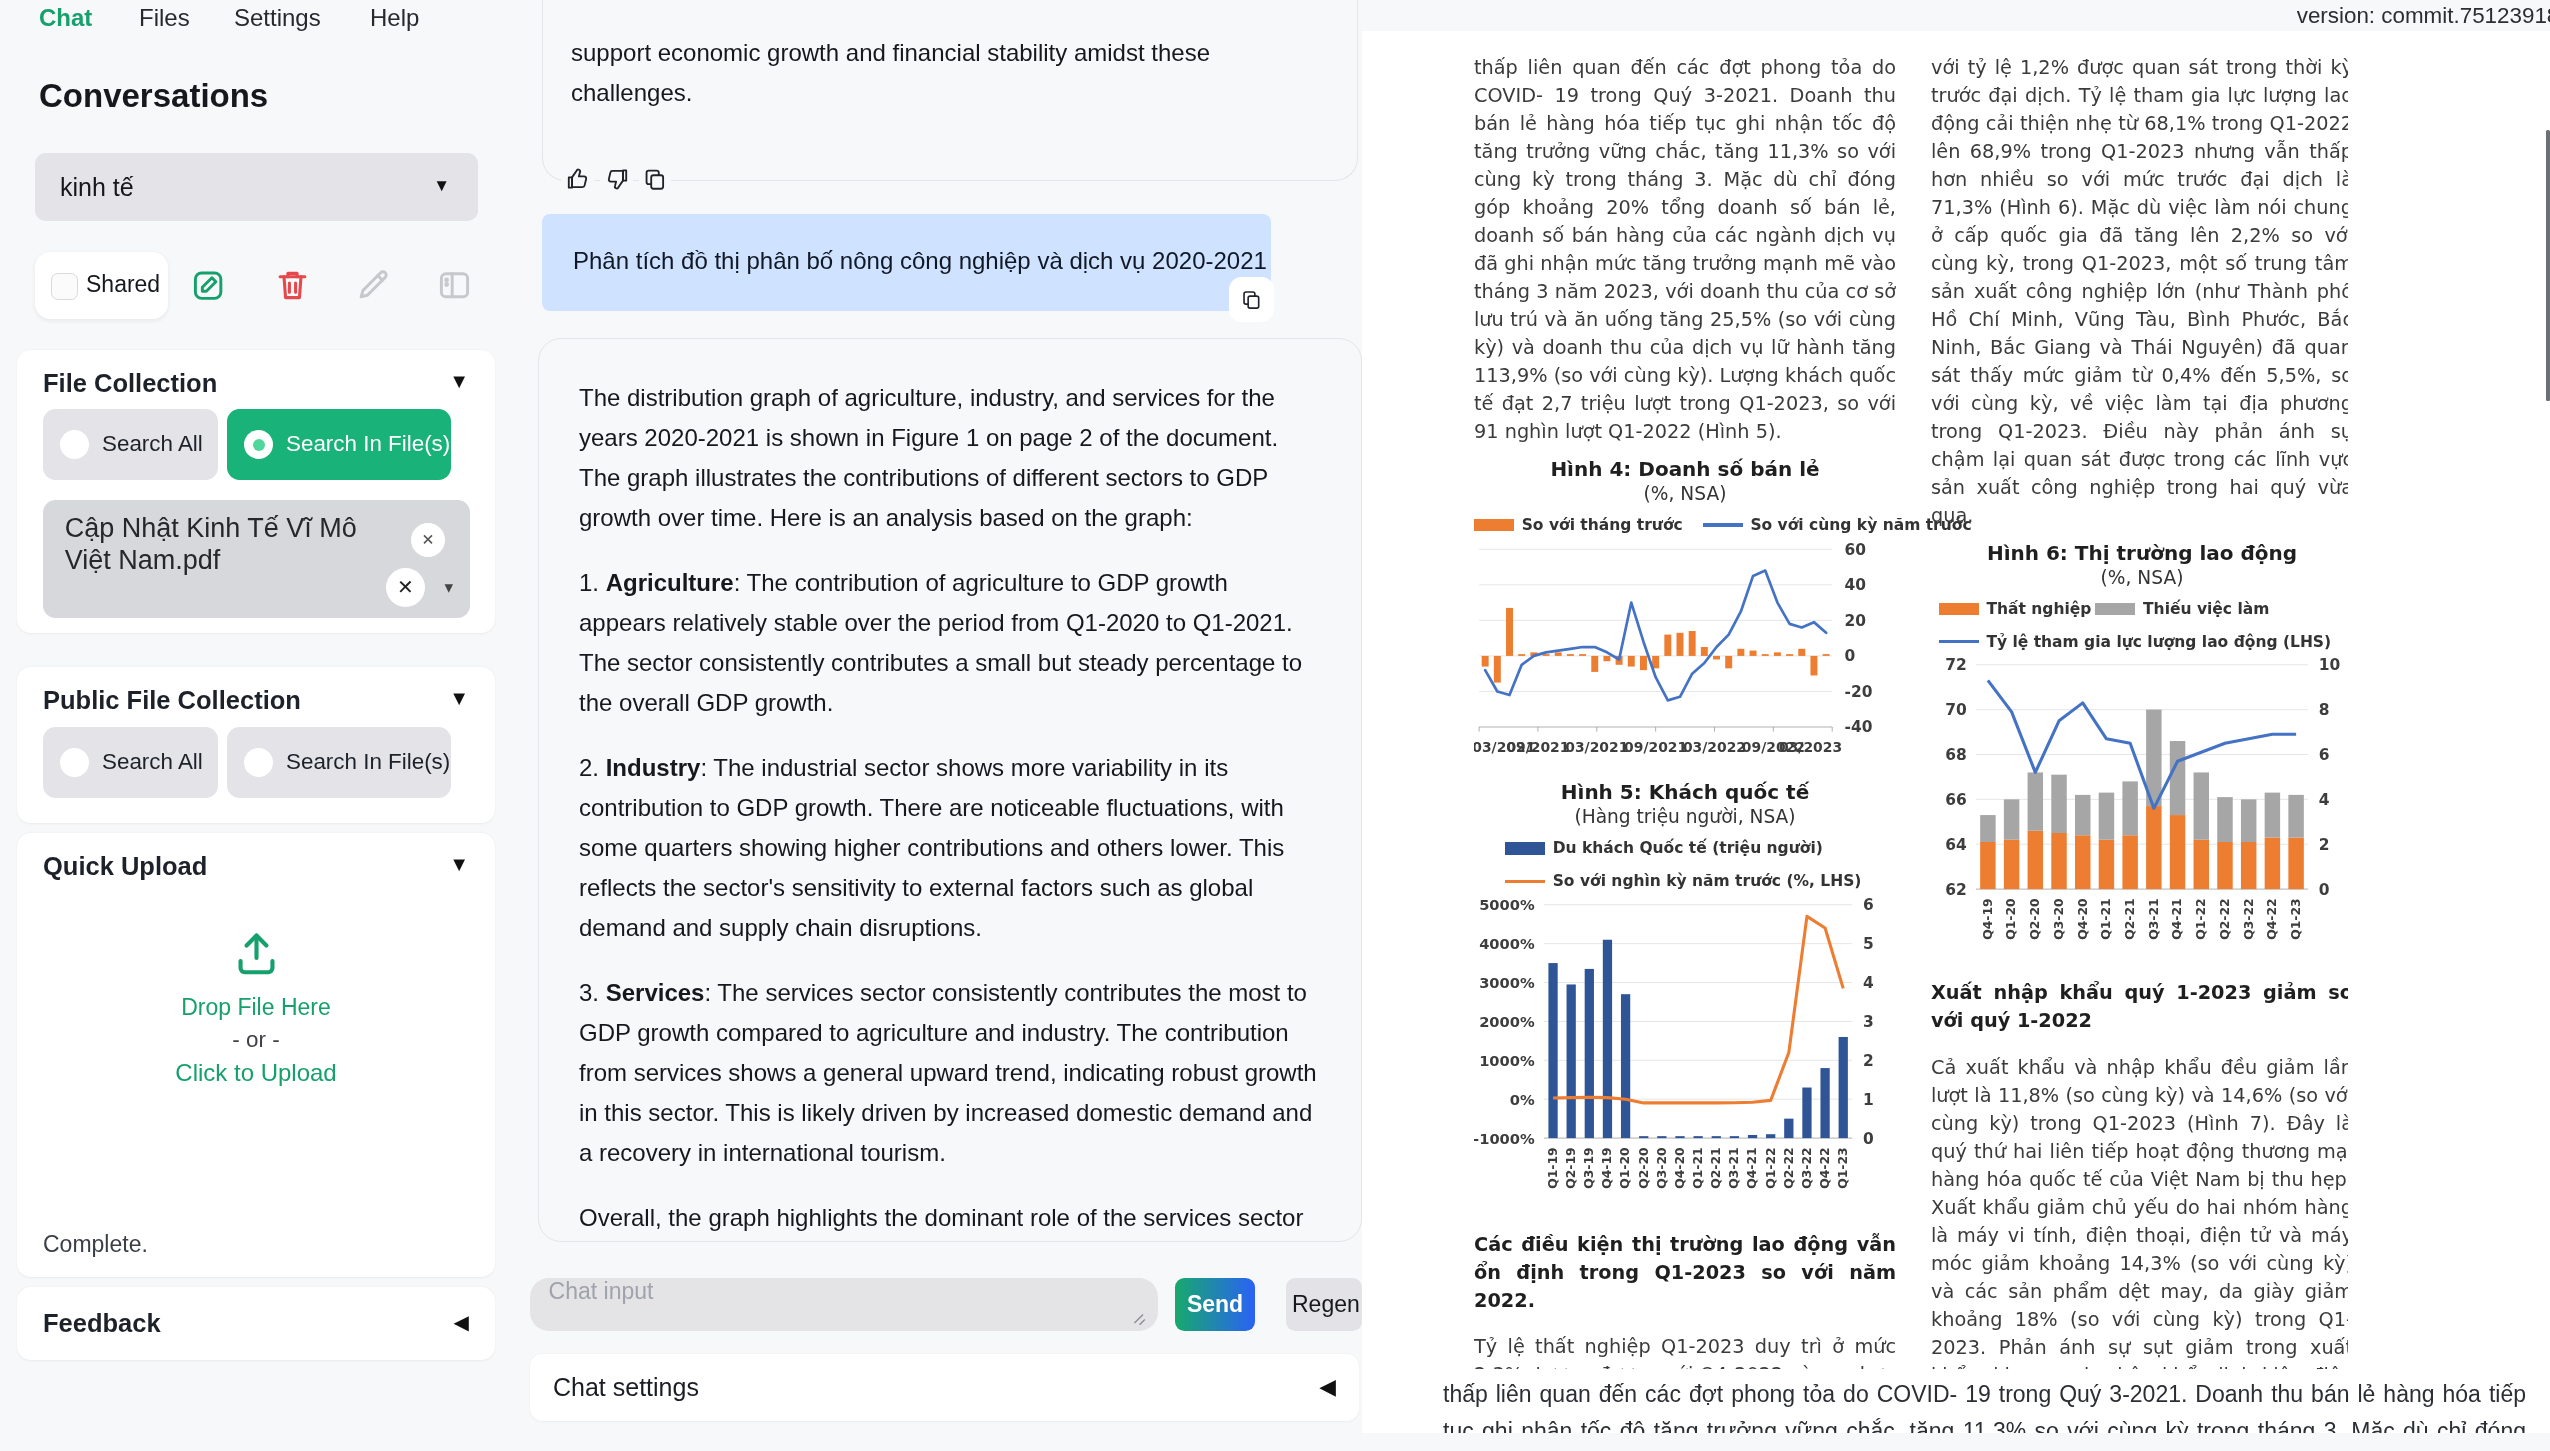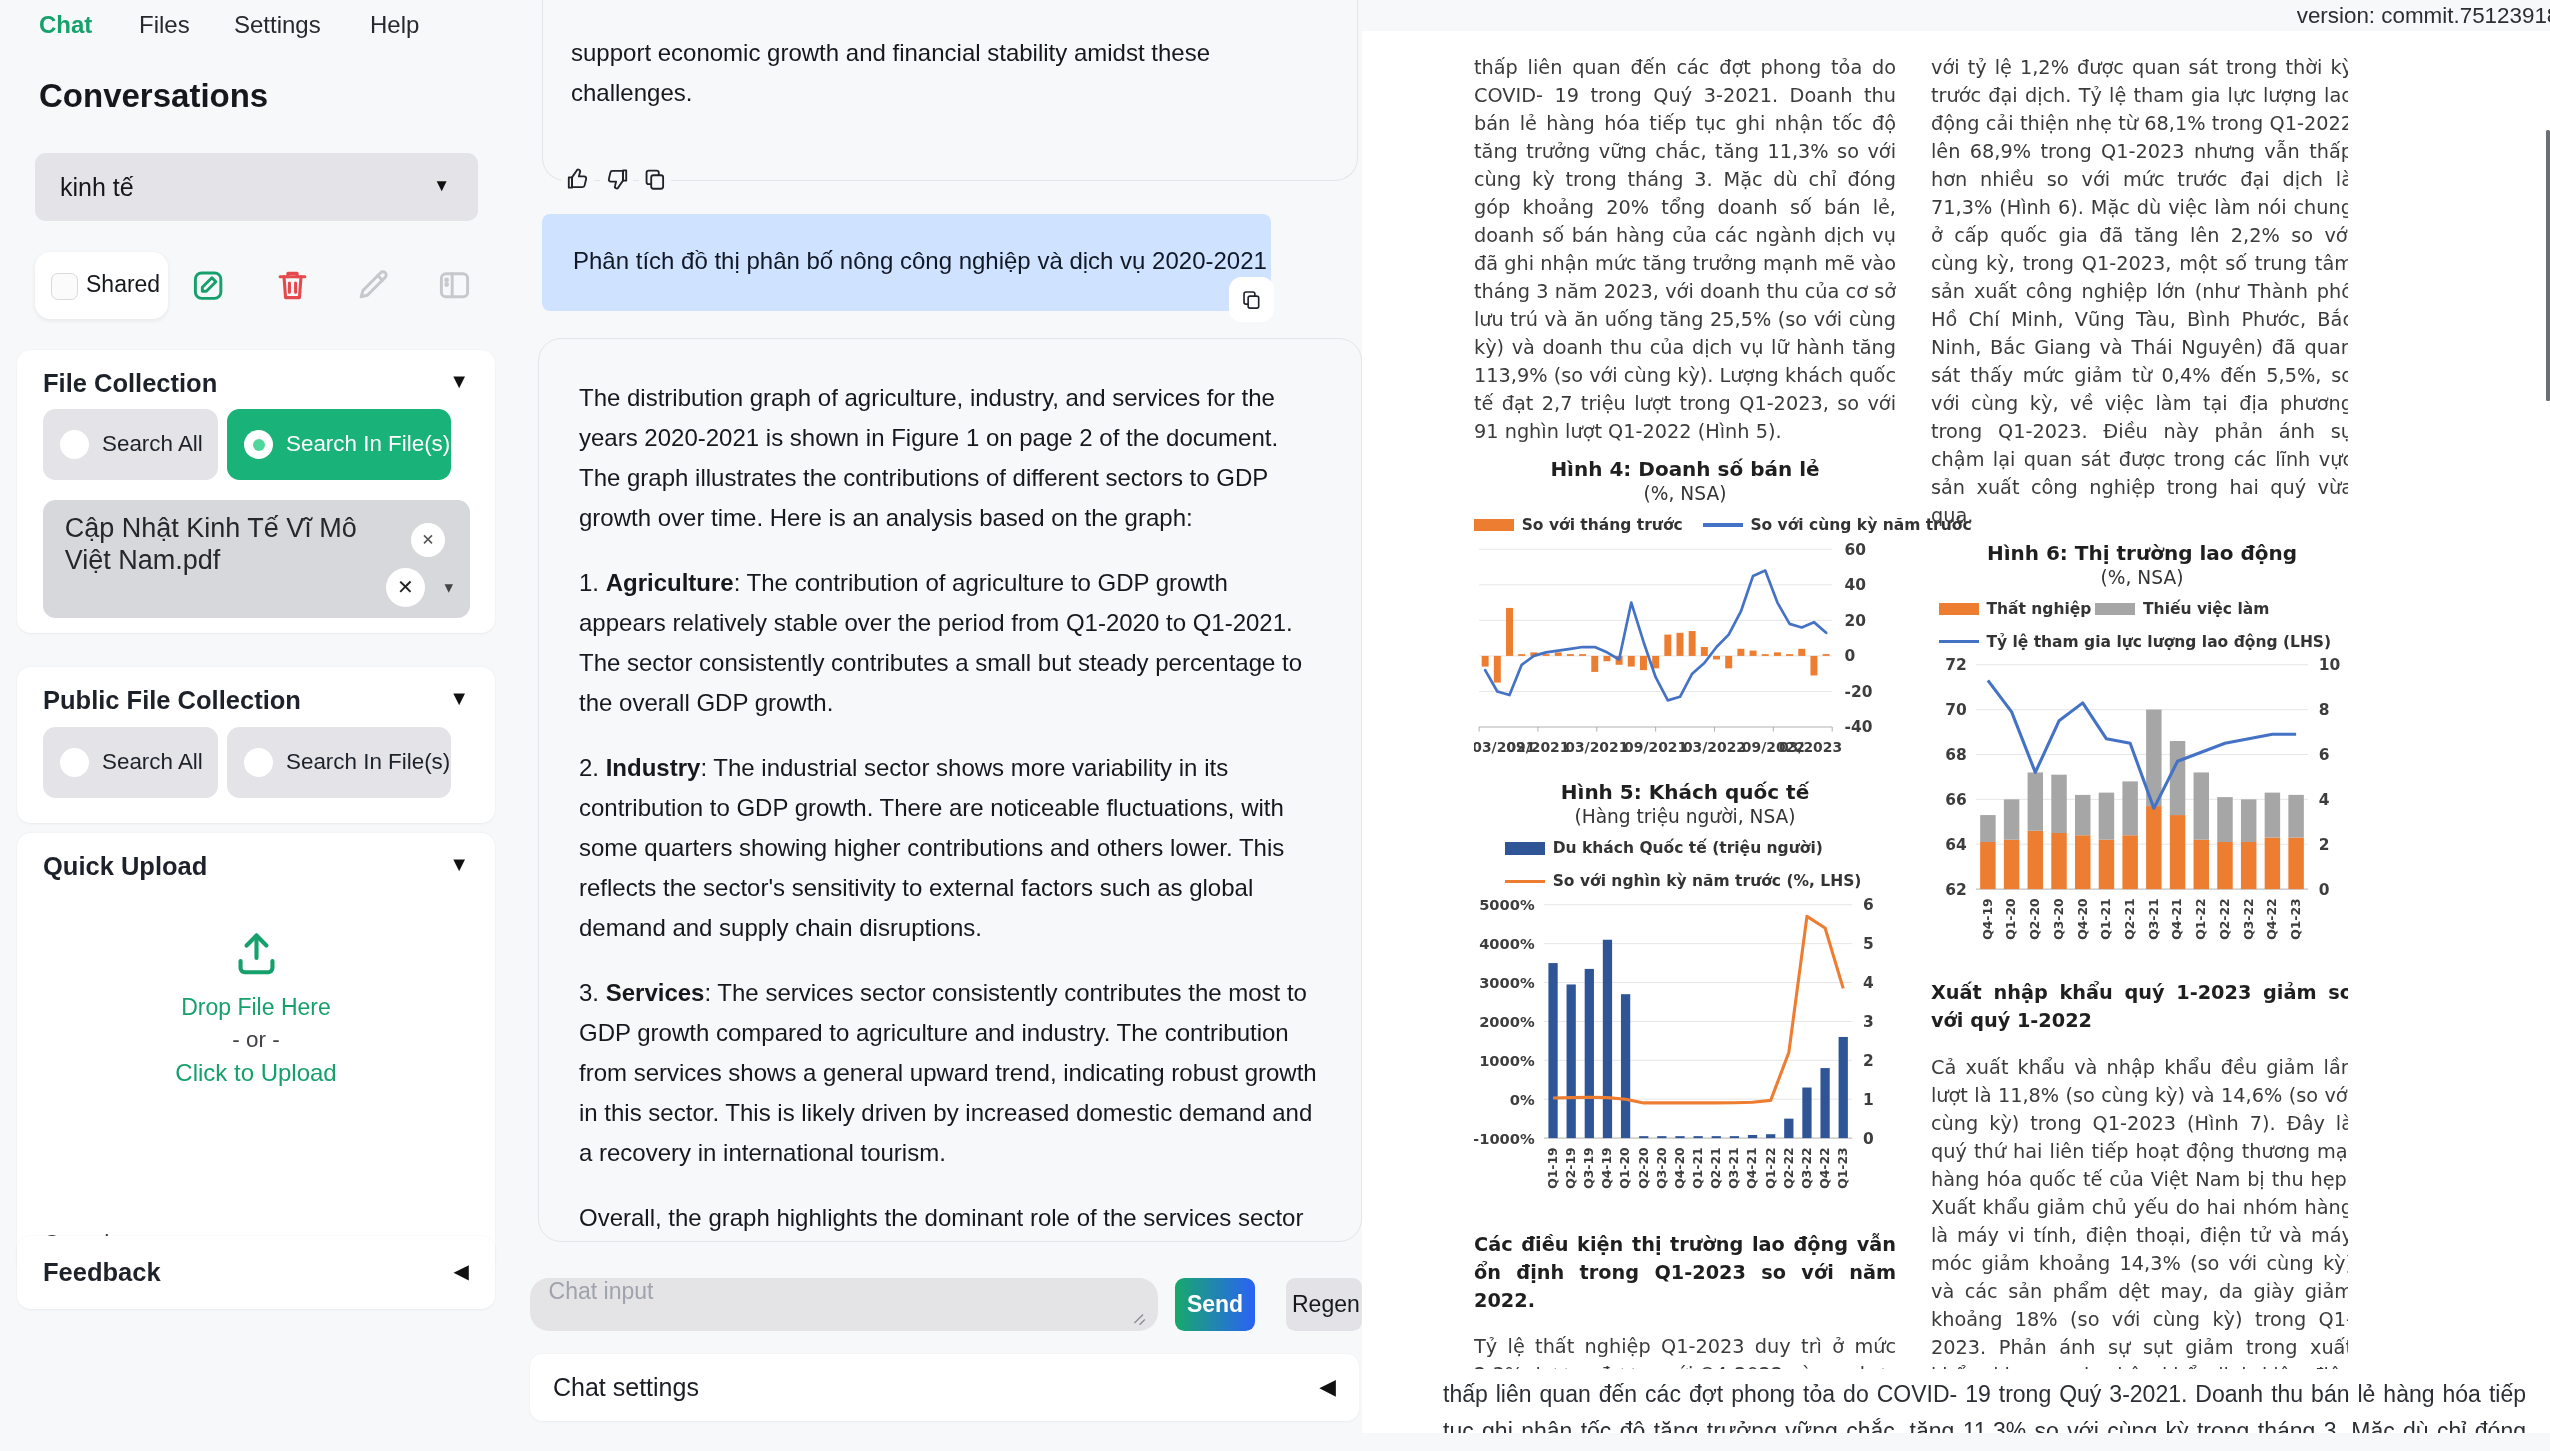--- a/index.html
+++ b/index.html
@@ -1,20 +1,20 @@
 <!DOCTYPE html>
 <html style="font-size:12.4px"><head>
 <meta charset="utf-8">
 <style>
   html,body{margin:0;padding:0;background:#f7f8f9;}
   .app{position:relative;width:2550px;height:1452px;background:#f7f8f9;overflow:hidden;
        font-family:"Liberation Sans",sans-serif;color:#212529;}
   
   .topbar{position:absolute;left:0;top:0;width:100%;height:34px;}
-  .nav{position:absolute;top:3.9px;font-size:24px;font-weight:500;color:#26292e;cursor:pointer;margin-top:7px;}
+  .nav{position:absolute;top:3.9px;font-size:24px;font-weight:500;color:#26292e;cursor:pointer;}
   .nav.active{color:#16a06b;font-weight:700;}
   .version{position:absolute;right:-9.3px;top:3.1px;font-size:22.4px;color:#2b2e33;white-space:nowrap;}
   
   .side-title{position:absolute;left:39px;top:77px;font-size:33px;font-weight:700;color:#15181d;}
   .dropdown{position:absolute;left:35px;top:153px;width:443px;height:68px;background:#e3e3e8;border-radius:10.8px;cursor:pointer;}
   .dropdown .val{position:absolute;left:25px;top:20px;font-size:25px;color:#18181b;}
   .dropdown .car{position:absolute;right:28px;top:23px;font-size:17px;color:#111;}
   .shared{position:absolute;left:35px;top:252px;width:133px;height:67px;background:#fff;border-radius:15.5px;
           box-shadow:0 1.5px 4.6px rgba(16,24,40,.07);}
   .shared .box{position:absolute;left:15.5px;top:21px;width:25px;height:25px;border:1.5px solid #d9d9de;border-radius:7px;background:#fbfbfc;}
@@ -192,21 +192,21 @@
             <path d="M16 6l-6.2 6.2M16 6l6.2 6.2"></path>
             <path d="M6 22v4.4A2.6 2.6 0 0 0 8.6 29h14.8A2.6 2.6 0 0 0 26 26.4V22"></path>
           </svg>
         <div class="t1 green">Drop File Here</div>
         <div class="t2">- or -</div>
         <div class="t3 green">Click to Upload</div>
       </div>
       <span class="status">Complete.</span>
     </section>
 
-    <section class="card" style="top:1236px;height:73px">
+    <section class="card" style="top:1287px;height:73px">
       <span class="hdr" style="top:21.7px">Feedback</span>
       <span class="hcar" style="top:23px">◀</span>
     </section>
   </aside>
 
   <main>
     <div class="cutbubble">
       <div class="txt">support economic growth and financial stability amidst these challenges.</div>
       <div class="actions">
         <span class="ic">

